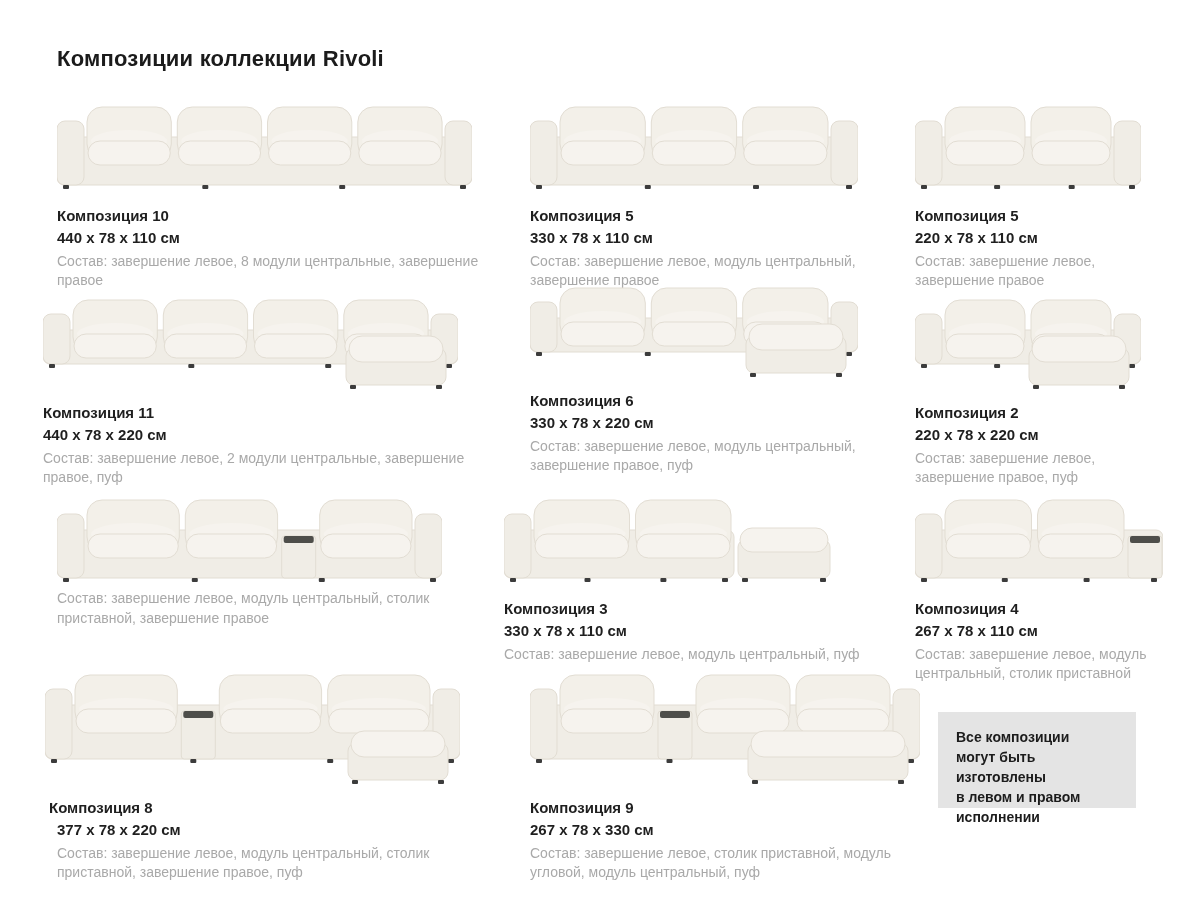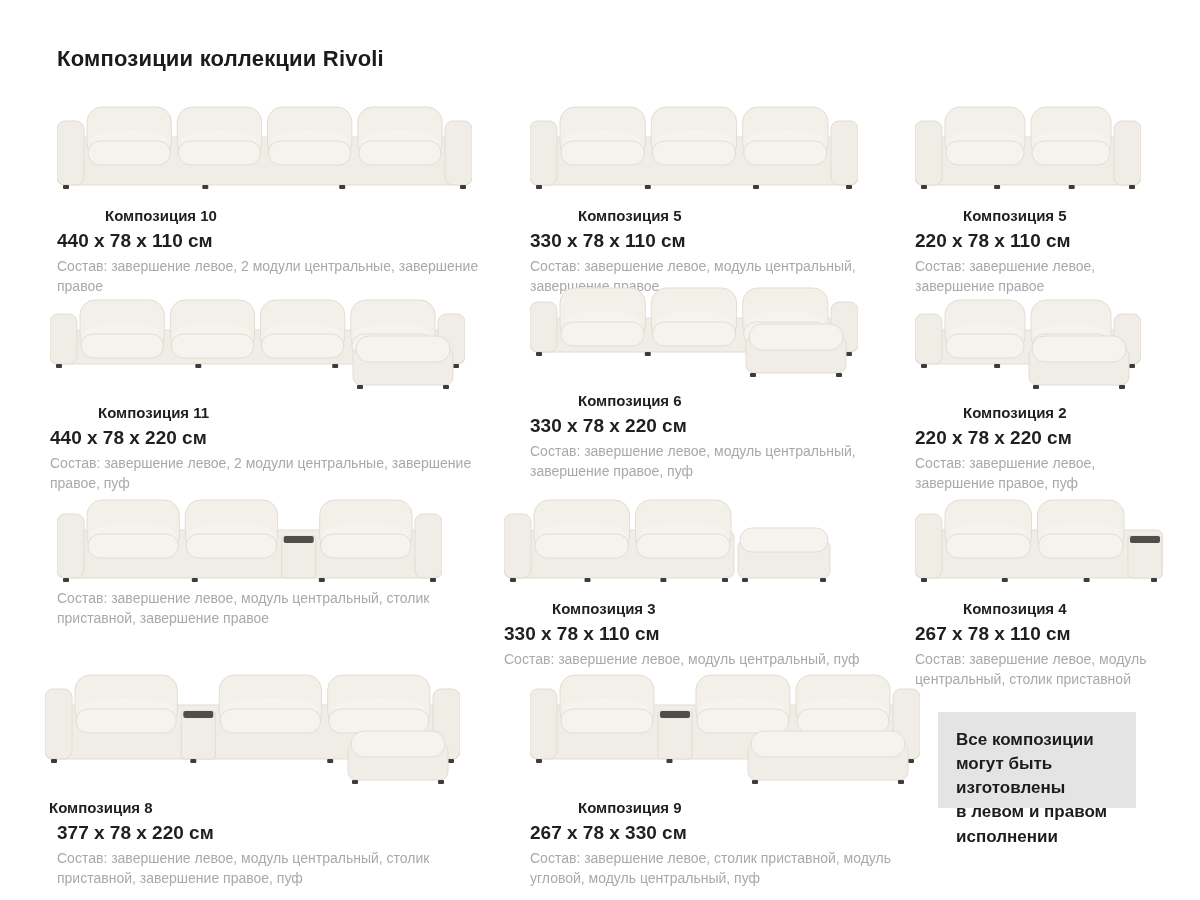--- a/index.html
+++ b/index.html
@@ -4,26 +4,26 @@
 <style>
   * { margin:0; padding:0; box-sizing:border-box; }
   html,body { width:1200px; height:900px; background:#ffffff;
     font-family:"Liberation Sans", sans-serif; color:#1c1c1c; overflow:hidden; }
   .page { position:relative; width:1200px; height:752px; background:#fff; }
   .title { position:absolute; left:57px; top:46px; font-size:22px; font-weight:700;
     letter-spacing:.2px; color:#1b1b1b; }
   .card { position:absolute; }
   .img { display:flex; align-items:flex-end; }
   .img svg { display:block; }
-  .name { margin-top:12px; font-size:15px; font-weight:700; color:#1f1f1f; line-height:1.45;margin-left:48px; }
-  .dims { font-size:19px; font-weight:700; color:#1f1f1f; line-height:1.45; }
+  .name { margin-top:12px; font-size:15px; font-weight:700; color:#1f1f1f; line-height:1.45; }
+  .dims { font-size:15px; font-weight:700; color:#1f1f1f; line-height:1.45; }
   .desc { margin-top:3px; font-size:14px; font-weight:400; color:#a9a9a9; line-height:1.42; }
   .note { position:absolute; left:938px; top:712px; width:198px; height:96px;
     background:#e4e4e4; padding:16px 18px; }
-  .note-text { font-size:17px; font-weight:600; color:#1c1c1c; line-height:1.42;
+  .note-text { font-size:14px; font-weight:600; color:#1c1c1c; line-height:1.42;
     white-space:pre-line; }
 </style>
 </head>
 <body>
 
 <div class="page">
 
   <div class="title">Композиции коллекции Rivoli</div>
 
   <div class="card" style="left:57px; top:95px; width:440px">
@@ -45,21 +45,21 @@
           <rect x="211.5" y="44.0" width="82.3" height="24.0" rx="12" fill="#f6f3ee" stroke="#e2ddd3" stroke-width="1"></rect>
           <rect x="301.8" y="44.0" width="82.3" height="24.0" rx="12" fill="#f6f3ee" stroke="#e2ddd3" stroke-width="1"></rect>
           <rect x="6.0" y="88.0" width="6.0" height="4.0" rx="1" fill="#3c3c3c"></rect>
           <rect x="145.3" y="88.0" width="6.0" height="4.0" rx="1" fill="#3c3c3c"></rect>
           <rect x="282.2" y="88.0" width="6.0" height="4.0" rx="1" fill="#3c3c3c"></rect>
           <rect x="403.0" y="88.0" width="6.0" height="4.0" rx="1" fill="#3c3c3c"></rect>
         </svg>
       </div>
     <div class="name">Композиция 10</div>
     <div class="dims">440 x 78 x 110 см</div>
-    <div class="desc">Состав: завершение левое, 2 модули центральные, завершение правое</div>
+    <div class="desc">Состав: завершение левое, 8 модули центральные, завершение правое</div>
   </div>
 
   <div class="card" style="left:530px; top:95px; width:400px">
     <div class="img" style="height:98px">
         <svg width="328" height="96" viewBox="0 0 328 96" xmlns="http://www.w3.org/2000/svg">
           <rect x="0.0" y="40.0" width="328.0" height="48.0" rx="7" fill="#f0ede6" stroke="#e2ddd3" stroke-width="1"></rect>
           <rect x="30.0" y="10.0" width="85.3" height="52.0" rx="15" fill="#f3f0e9" stroke="#e2ddd3" stroke-width="1"></rect>
           <ellipse cx="72.7" cy="44.0" rx="38.7" ry="11.0" fill="#f6f3ee"></ellipse>
           <rect x="121.3" y="10.0" width="85.3" height="52.0" rx="15" fill="#f3f0e9" stroke="#e2ddd3" stroke-width="1"></rect>
           <ellipse cx="164.0" cy="44.0" rx="38.7" ry="11.0" fill="#f6f3ee"></ellipse>
@@ -97,21 +97,21 @@
           <rect x="79.1" y="88.0" width="6.0" height="4.0" rx="1" fill="#3c3c3c"></rect>
           <rect x="153.7" y="88.0" width="6.0" height="4.0" rx="1" fill="#3c3c3c"></rect>
           <rect x="214.0" y="88.0" width="6.0" height="4.0" rx="1" fill="#3c3c3c"></rect>
         </svg>
       </div>
     <div class="name">Композиция 5</div>
     <div class="dims">220 x 78 x 110 см</div>
     <div class="desc">Состав: завершение левое, завершение правое</div>
   </div>
 
-  <div class="card" style="left:50px; top:288px; width:440px">
+  <div class="card" style="left:43px; top:288px; width:440px">
     <div class="img" style="height:102px">
         <svg width="415" height="100" viewBox="0 0 415 100" xmlns="http://www.w3.org/2000/svg">
           <rect x="0.0" y="40.0" width="415.0" height="34.0" rx="7" fill="#f0ede6" stroke="#e2ddd3" stroke-width="1"></rect>
           <rect x="30.0" y="10.0" width="84.3" height="52.0" rx="15" fill="#f3f0e9" stroke="#e2ddd3" stroke-width="1"></rect>
           <ellipse cx="72.1" cy="44.0" rx="38.1" ry="11.0" fill="#f6f3ee"></ellipse>
           <rect x="120.3" y="10.0" width="84.3" height="52.0" rx="15" fill="#f3f0e9" stroke="#e2ddd3" stroke-width="1"></rect>
           <ellipse cx="162.4" cy="44.0" rx="38.1" ry="11.0" fill="#f6f3ee"></ellipse>
           <rect x="210.5" y="10.0" width="84.3" height="52.0" rx="15" fill="#f3f0e9" stroke="#e2ddd3" stroke-width="1"></rect>
           <ellipse cx="252.6" cy="44.0" rx="38.1" ry="11.0" fill="#f6f3ee"></ellipse>
           <rect x="300.8" y="10.0" width="84.3" height="52.0" rx="15" fill="#f3f0e9" stroke="#e2ddd3" stroke-width="1"></rect>

